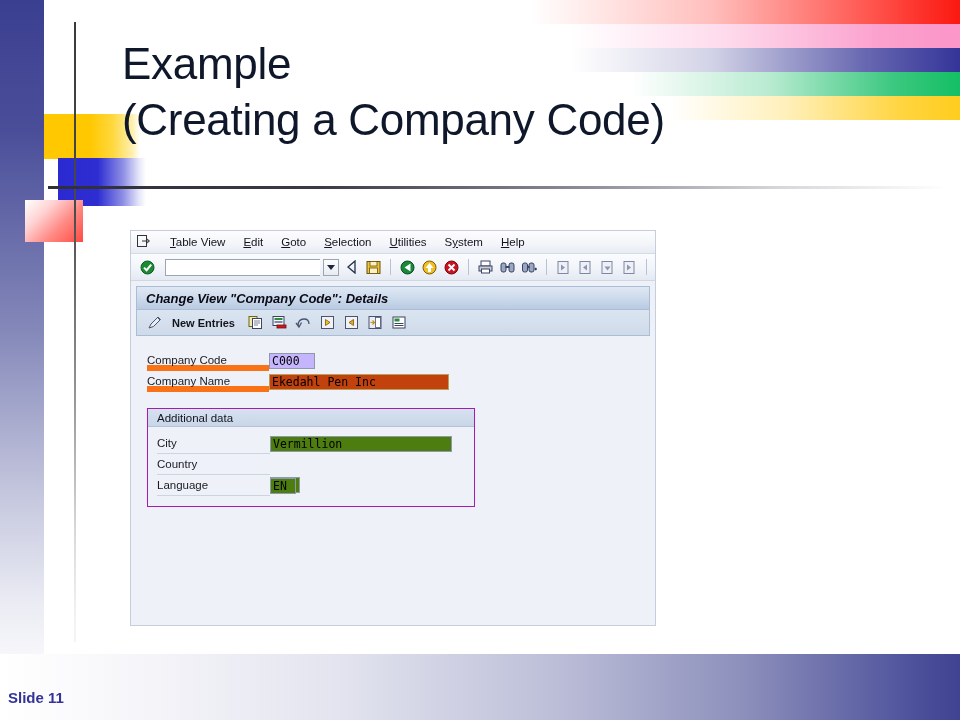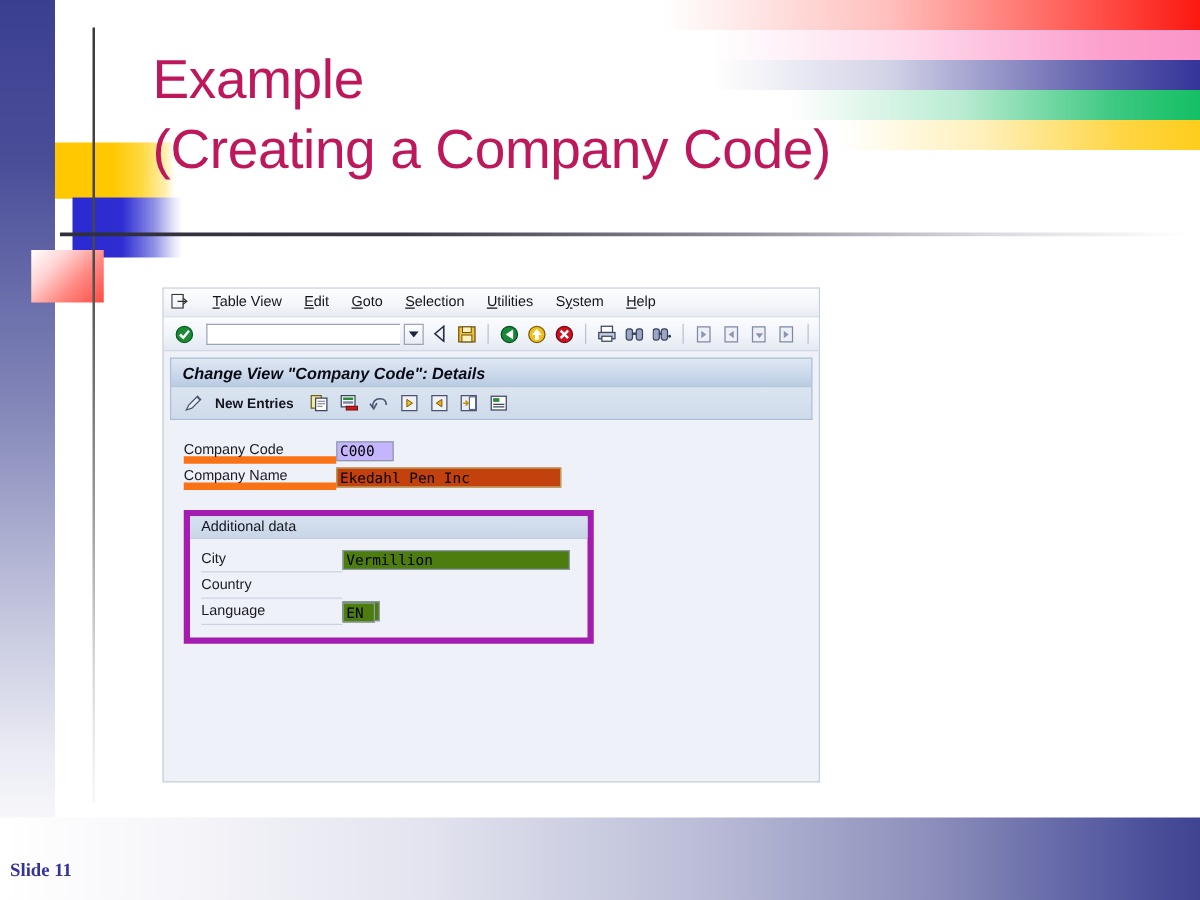--- a/index.html
+++ b/index.html
@@ -79,21 +79,21 @@
     left: 48px; top: 186px;
     width: 900px; height: 3px;
     background: linear-gradient(to right, #2f2f3a 0%, #3a3a45 30%, #8e8e99 60%, #d8d8dd 82%, #ffffff 100%);
   }
 
   
   .slide-title {
     position: absolute;
     left: 122px; top: 36px;
     width: 800px;
-    color: #be185d;
+    color: #0f172a;
     font-size: 44px;
     line-height: 56px;
     font-weight: normal;
     letter-spacing: -0.3px;
     font-family: "Liberation Sans", sans-serif;
     white-space: pre-line;
   }
 
   
   .bottom-band {
@@ -101,21 +101,21 @@
     left: 0; bottom: 0;
     width: 960px; height: 66px;
     background: linear-gradient(to right, #ffffff 0%, #f6f6fa 14%, #e2e3ee 36%, #bcbed8 58%, #8b8eba 78%, #4e529c 95%, #3f4391 100%);
   }
   .slide-number {
     position: absolute;
     left: 8px; bottom: 14px;
     color: #333399;
     font-size: 15px;
     font-weight: bold;
-    font-family: Liberation Serif, serif;
+    font-family: Liberation Sans, sans-serif;
   }
 
   
   .sap-window {
     position: absolute;
     left: 130px; top: 230px;
     width: 526px; height: 396px;
     background: #eef1f7;
     border: 1px solid #c5cedd;
     box-sizing: border-box;
@@ -280,21 +280,21 @@
   }
   .ff-tl { left:0; top:0; border-left-width:2px; border-top-width:2px; }
   .ff-tr { right:0; top:0; border-right-width:2px; border-top-width:2px; }
   .ff-bl { left:0; bottom:0; border-left-width:2px; border-bottom-width:2px; }
   .ff-br { right:0; bottom:0; border-right-width:2px; border-bottom-width:2px; }
 
   
   .groupbox {
     margin: 16px 0 0 0;
     width: 328px;
-    border: 5px solid #a21caf;
+    border: 1px solid #a21caf;
     background: #eef2f8;
     box-sizing: border-box;
   }
   .groupbox-title {
     height: 18px;
     background: linear-gradient(to bottom, #d7e2f0 0%, #c8d6e8 100%);
     border-bottom: 1px solid #b2c3d8;
     font-size: 11.5px;
     color: #14141e;
     line-height: 18px;

